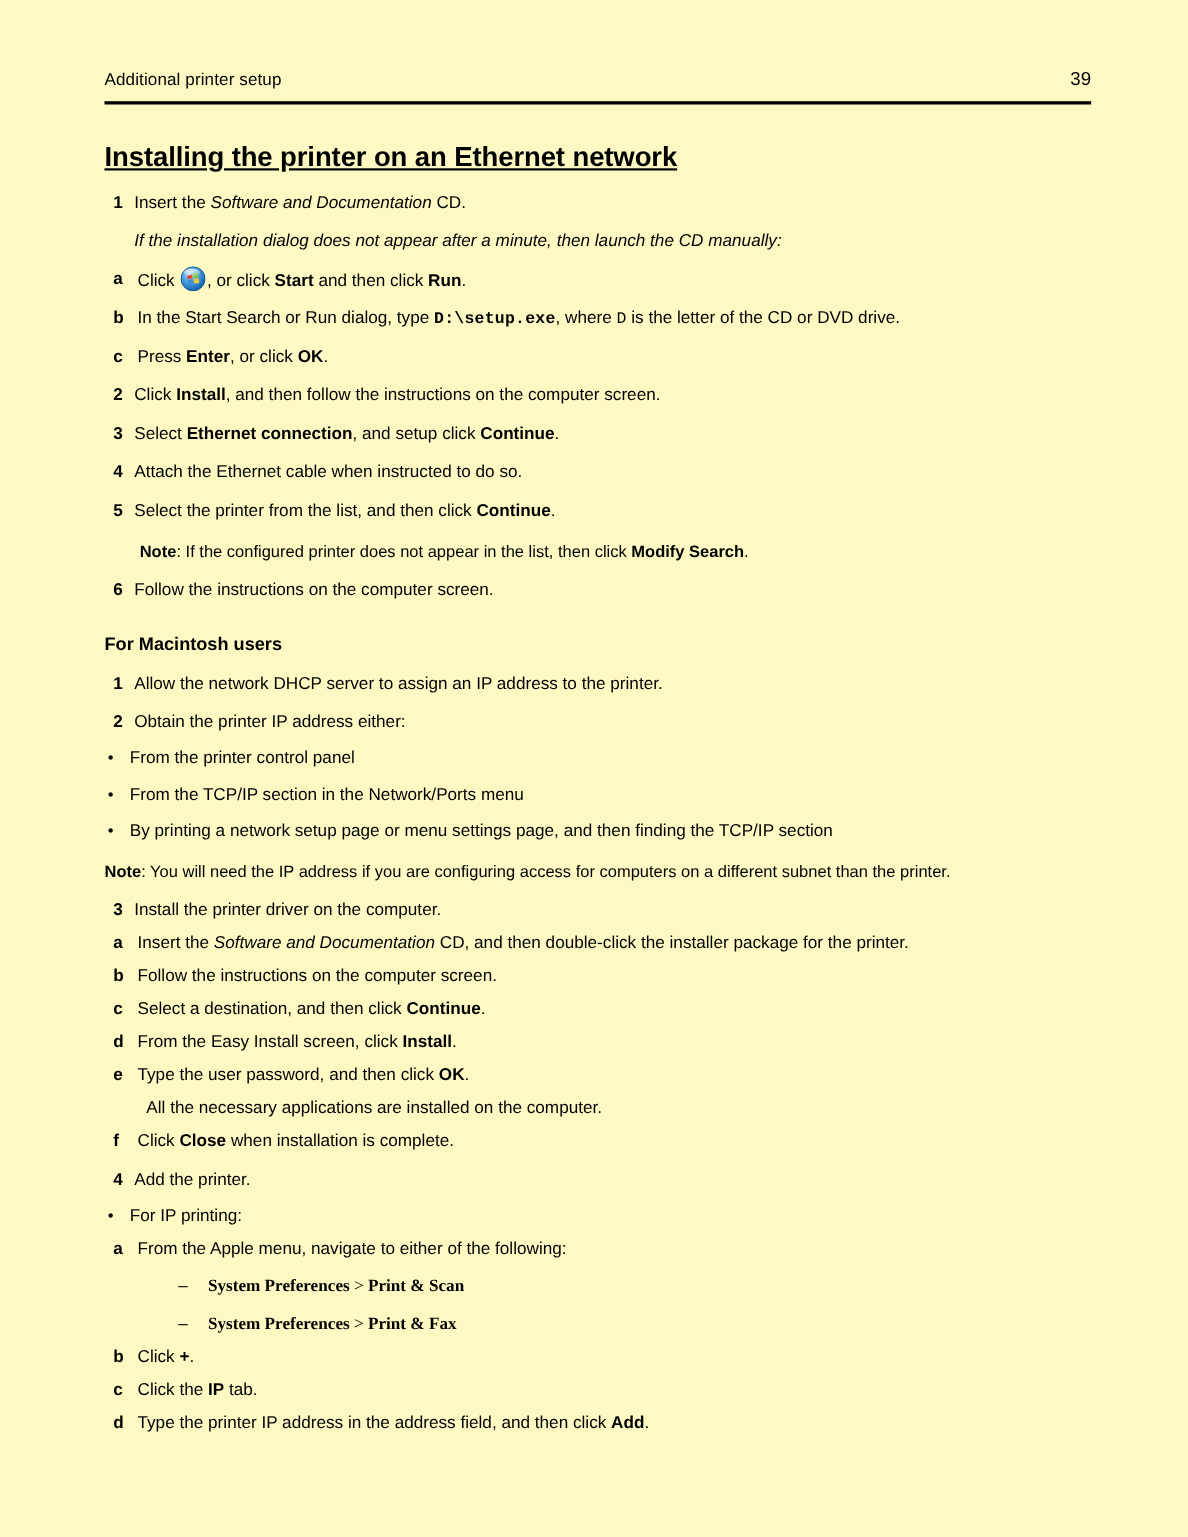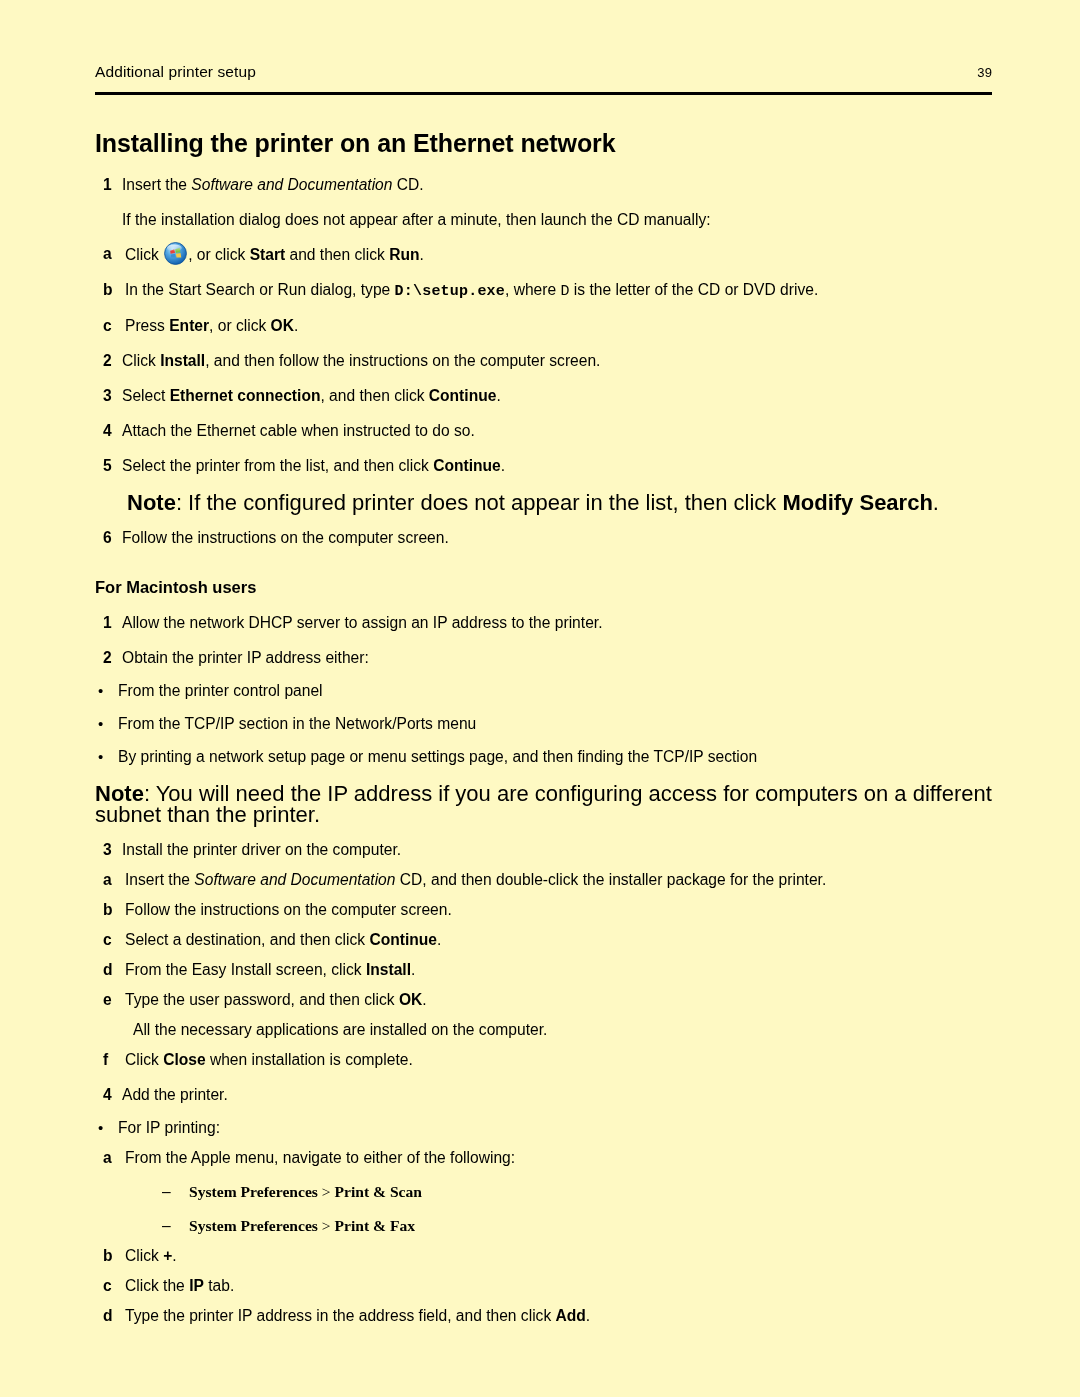--- a/index.html
+++ b/index.html
@@ -31,21 +31,21 @@
     left: 95px;
     top: 62px;
     width: 897px;
     display: flex;
     align-items: baseline;
     justify-content: space-between;
     font-size: 15.5px;
     line-height: 20px;
     letter-spacing: 0.1px;
   }
-  .running-header .folio { font-size: 13px; }
+  .running-header .folio { font-size: 17px; }
   .header-rule {
     position: absolute;
     left: 95px;
     top: 92px;
     width: 897px;
     height: 2.6px;
     background: #000000;
   }
 
   
@@ -56,20 +56,21 @@
     width: 900px;
   }
 
   h1.chapter-title {
     margin: 0 0 0 0;
     padding: 0;
     font-size: 25px;
     font-weight: bold;
     line-height: 34px;
     letter-spacing: -0.1px;
+    text-decoration: underline;
   }
 
   h2.section-title {
     margin: 28px 0 0 0;
     padding: 0;
     font-size: 16.5px;
     font-weight: bold;
     line-height: 22px;
   }
 
@@ -99,26 +100,27 @@
     padding-left: 8px;
   }
   li.step > .row > .text { flex: 1 1 auto; }
 
   
   p.cont {
     margin: 14px 0 0 0;
     padding-left: 27px;
     font-size: 15.6px;
     line-height: 21px;
+    font-style: italic;
   }
 
   
   p.note {
     margin: 16px 0 0 0;
-    font-size: 22px;
+    font-size: 15px;
     line-height: 21px;
   }
   p.note.indented { padding-left: 32px; }
   p.note.flush { padding-left: 0; }
 
   
   ol.substeps { margin-top: 0; }
   li.substep { margin-top: 13px; }
   li.substep > .row > .marker {
     flex: 0 0 30px;
@@ -267,21 +269,21 @@
       <li class="step">
         <div class="row">
           <span class="marker">2</span>
           <span class="text"><span>Click </span><b>Install</b><span>, and then follow the instructions on the computer screen.</span></span>
         </div>
       </li>
 
       <li class="step">
         <div class="row">
           <span class="marker">3</span>
-          <span class="text"><span>Select </span><b>Ethernet connection</b><span>, and then click </span><b>Continue</b><span>.</span></span>
+          <span class="text"><span>Select </span><b>Ethernet connection</b><span>, and setup click </span><b>Continue</b><span>.</span></span>
         </div>
       </li>
 
       <li class="step">
         <div class="row">
           <span class="marker">4</span>
           <span class="text">Attach the Ethernet cable when instructed to do so.</span>
         </div>
       </li>
 

